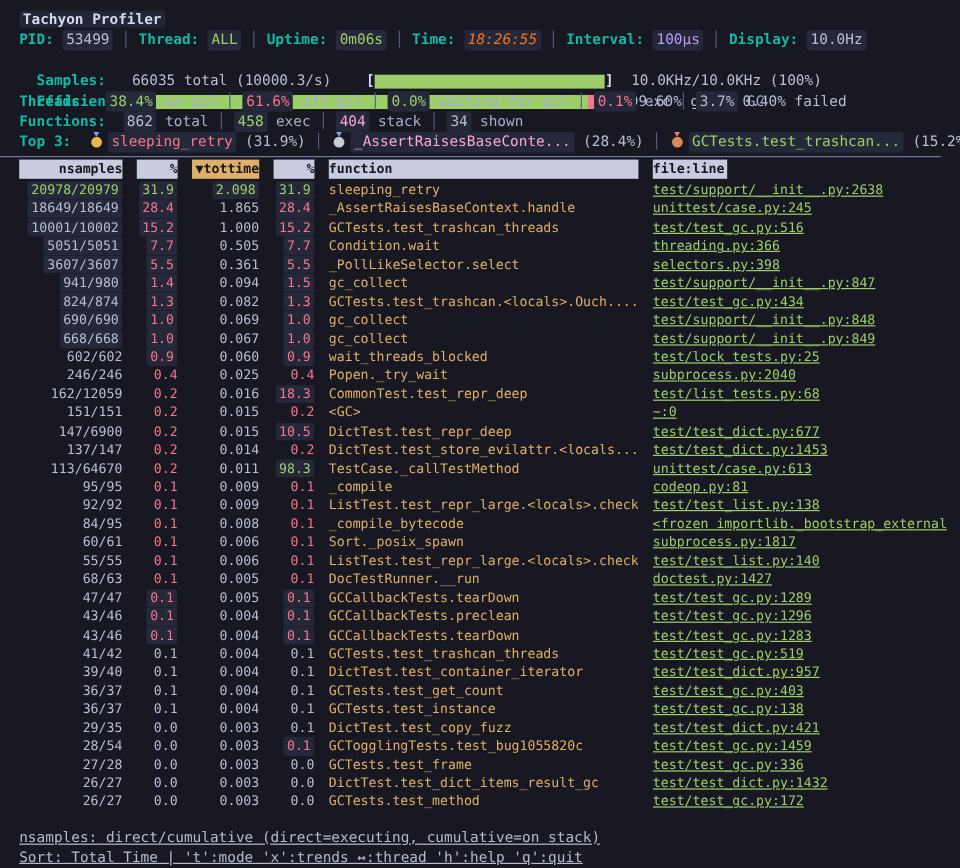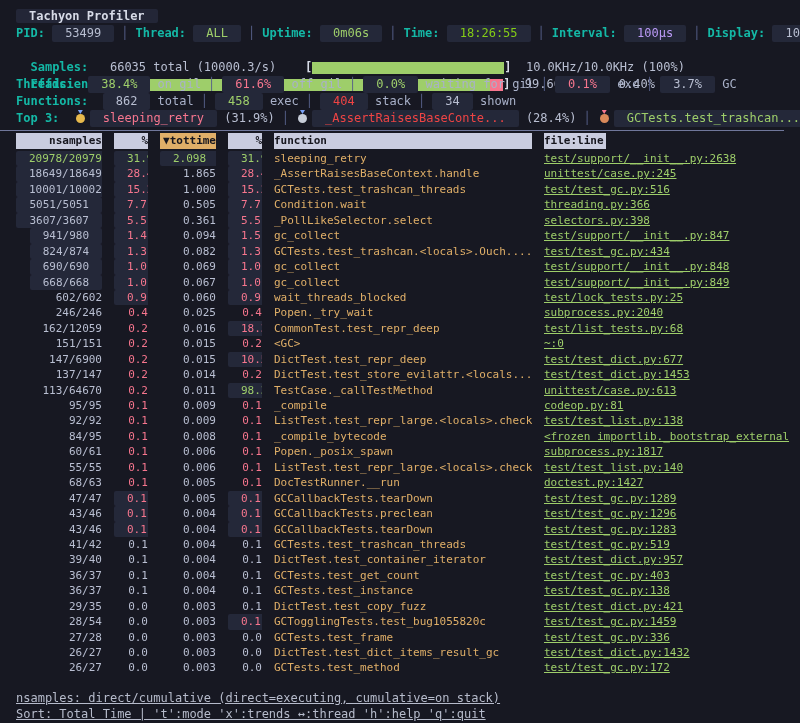--- a/index.html
+++ b/index.html
@@ -9,26 +9,26 @@
     font-family:"DejaVu Sans Mono", monospace;
     font-size:12px;
     color:#a9b1c9;
     padding:8px 0 0 16px;
     line-height:17px;
   }
   .line { white-space:pre; height:17px; }
   .lbl { color:#14b8a6; font-weight:bold; }
   .sep { color:#565f89; padding:0 7px; }
   .v { display:inline-block; }
-  .boxed { background:#242839; border-radius:2px; padding:0 13px; }
+  .boxed { background:#242839; border-radius:2px; padding:0 3px; }
   .c-white  { color:#b9bfd2; }
   .c-green  { color:#9ece6a; }
   .c-pink   { color:#f7768e; }
-  .c-yellow { color:#ef4444; }
-  .c-orange { color:#84cc16; }
+  .c-yellow { color:#f9a8d4; }
+  .c-orange { color:#f97316;font-style:italic; }
   .c-purple { color:#bb9af7; }
 
   .title { color:#d7dbe7; font-weight:bold; }
   .title .boxed { background:#232637; }
 
   
   .barwrap { display:inline-flex; align-items:center; }
   .bracket { color:#d7dbe7; font-weight:bold; }
   .bar { display:inline-flex; height:12px; background:#101018; overflow:hidden; }
   .bar .fill-good { background:#9ece6a; height:100%; }
@@ -241,21 +241,21 @@
     <span class="td ra tc"><span class="v c-white">0.008</span></span>
     <span class="td ra p2c"><span class="v c-pink">0.1</span></span>
     <span class="td fn">_compile_bytecode</span>
     <span class="td fl">&lt;frozen importlib._bootstrap_external</span>
   </div>
       <div class="grid tr">
     <span class="td ra nc"><span class="v c-white">60/61</span></span>
     <span class="td ra p1c"><span class="v c-pink">0.1</span></span>
     <span class="td ra tc"><span class="v c-white">0.006</span></span>
     <span class="td ra p2c"><span class="v c-pink">0.1</span></span>
-    <span class="td fn">Popen._posix_spawn</span>
+    <span class="td fn">Sort._posix_spawn</span>
     <span class="td fl">subprocess.py:1817</span>
   </div>
       <div class="grid tr">
     <span class="td ra nc"><span class="v c-white">55/55</span></span>
     <span class="td ra p1c"><span class="v c-pink">0.1</span></span>
     <span class="td ra tc"><span class="v c-white">0.006</span></span>
     <span class="td ra p2c"><span class="v c-pink">0.1</span></span>
     <span class="td fn">ListTest.test_repr_large.&lt;locals&gt;.check</span>
     <span class="td fl">test/test_list.py:140</span>
   </div>

